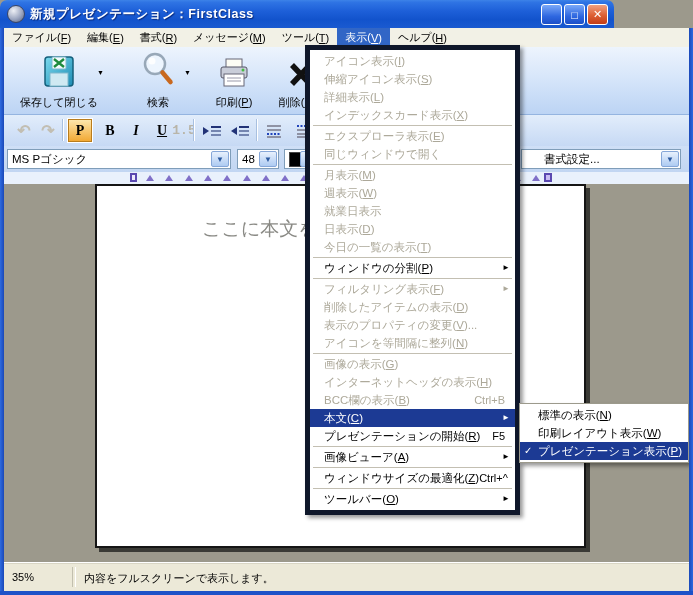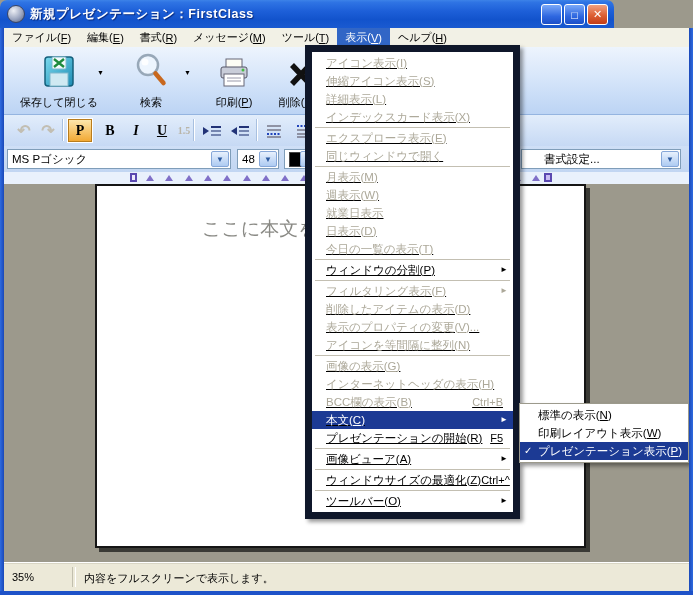--- a/index.html
+++ b/index.html
@@ -36,21 +36,21 @@
 
   
   .fmtbar{position:absolute;left:4px;top:115px;width:685px;height:31px;
     background:linear-gradient(180deg,#E2EDFB,#C6D9F4);border-bottom:1px solid #A9C2E6;}
   .fsep{position:absolute;top:4px;width:1px;height:22px;background:#A8C0E0;box-shadow:1px 0 0 #fff;}
   .fbtn{position:absolute;top:4px;width:24px;height:23px;display:flex;align-items:center;justify-content:center;
     font-family:"Liberation Serif","DejaVu Serif",serif;font-weight:bold;font-size:14px;color:#000;}
   .fbtn.active{background:linear-gradient(180deg,#FDE6AC,#F2A934);border:1px solid #B97C1C;box-sizing:border-box;box-shadow:0 0 0 1px #fff;}
   .fbtn.ghost{color:#C2BEB2;font-family:"Liberation Sans",sans-serif;}
   .fbtn .ul{text-decoration:underline;}
-  .fbtn.small{font-size:10px;color:#B9B5A8;font-family:Liberation Serif, serif;}
+  .fbtn.small{font-size:13px;color:#B9B5A8;font-family:Liberation Mono, monospace;}
 
   
   .fontrow{position:absolute;left:4px;top:146px;width:685px;height:26px;
     background:linear-gradient(180deg,#CFDFF6,#C2D6F2);}
   .combo{position:absolute;top:3px;height:20px;background:#fff;border:1px solid #7F9DB9;box-sizing:border-box;
     font-size:11.5px;display:flex;align-items:center;padding-left:4px;color:#000;}
   .combo .carr{position:absolute;right:1px;top:1px;bottom:1px;width:16px;
     background:linear-gradient(180deg,#E8F1FD,#AECBF2);border:1px solid #86A7D8;border-radius:2px;
     display:flex;align-items:center;justify-content:center;font-size:8px;color:#2C5AA0;}
   .swatch{width:15px;height:13px;background:#000;border:1px solid #444;}
@@ -76,21 +76,21 @@
   .sdiv{position:absolute;left:68px;top:4px;width:2px;height:20px;border-left:1px solid #C2BFAE;border-right:1px solid #fff;}
   .msgcell{position:absolute;left:80px;top:8px;}
 
   
   .edge-l{position:absolute;left:0;top:28px;bottom:0;width:4px;background:linear-gradient(90deg,#2E6BE0,#1A48B8);z-index:90;}
   .edge-r{position:absolute;right:0;top:28px;bottom:0;width:4px;background:linear-gradient(90deg,#1A48B8,#2E6BE0);z-index:90;}
   .edge-b{position:absolute;left:0;right:0;bottom:0;height:4px;background:#1E52C8;z-index:91;}
 
   
   .menu{position:absolute;left:305px;top:45px;width:215px;background:#FFFFFF;
-    border:7px solid #0f172a;box-shadow:3px 3px 4px rgba(0,0,0,.4);padding:2px 0;z-index:50;box-sizing:border-box;text-decoration:underline;}
+    border:5px solid #0f172a;box-shadow:3px 3px 4px rgba(0,0,0,.4);padding:2px 0;z-index:50;box-sizing:border-box;}
   .mi{position:relative;height:18px;line-height:18px;padding:0 10px 0 14px;font-size:11.5px;display:flex;color:#000;white-space:nowrap;}
   .mi.disabled{color:#ACA899;}
   .mi.selected{background:#1C3A94;color:#fff;}
   .mi .sc{margin-left:auto;width:52px;text-align:right;font-size:11px;}
   .mi .arr{position:absolute;right:5px;top:0;font-size:8px;}
   .mi.disabled .arr{color:#ACA899;}
   .mi.selected .arr{color:#fff;}
   .msep{height:0;border-top:1px solid #C3BFB2;margin:1px 3px;}
 
   .submenu{position:absolute;left:519px;top:403px;width:170px;background:#fff;
@@ -140,21 +140,21 @@
           <rect x="4" y="3" width="28" height="29" rx="3" fill="url(#fg)" stroke="#14607C" stroke-width="1.5"></rect>
           <rect x="11" y="3" width="14" height="12" rx="1" fill="#F2FAFC" stroke="#7FB8CC"></rect>
           <path d="M13 5 L23 13 M23 5 L13 13" stroke="#1E8A3C" stroke-width="2.4" fill="none"></path>
           <rect x="9" y="19" width="18" height="13" fill="#CFE9F2" stroke="#7FB8CC"></rect>
         </svg>
       </span>
       <span class="tlabel">保存して閉じる</span>
     </div>
     <span class="tarrow" style="left:93px;top:22px;">▼</span>
 
-    <div class="tbtn" style="left:116px;width:62px;">
+    <div class="tbtn" style="left:123px;width:62px;font-family:Liberation Mono, monospace;">
       <span class="ticon">
         <svg width="38" height="38" viewBox="0 0 38 38">
           <circle cx="16" cy="13" r="10" fill="#EDF5FE" stroke="#98A8B8" stroke-width="2.5"></circle>
           <circle cx="13" cy="10" r="3.5" fill="#FFFFFF" opacity="0.85"></circle>
           <line x1="23.5" y1="21.5" x2="31.5" y2="31" stroke="#C8681E" stroke-width="4.5" stroke-linecap="round"></line>
         </svg>
       </span>
       <span class="tlabel">検索</span>
     </div>
     <span class="tarrow" style="left:180px;top:22px;">▼</span>

